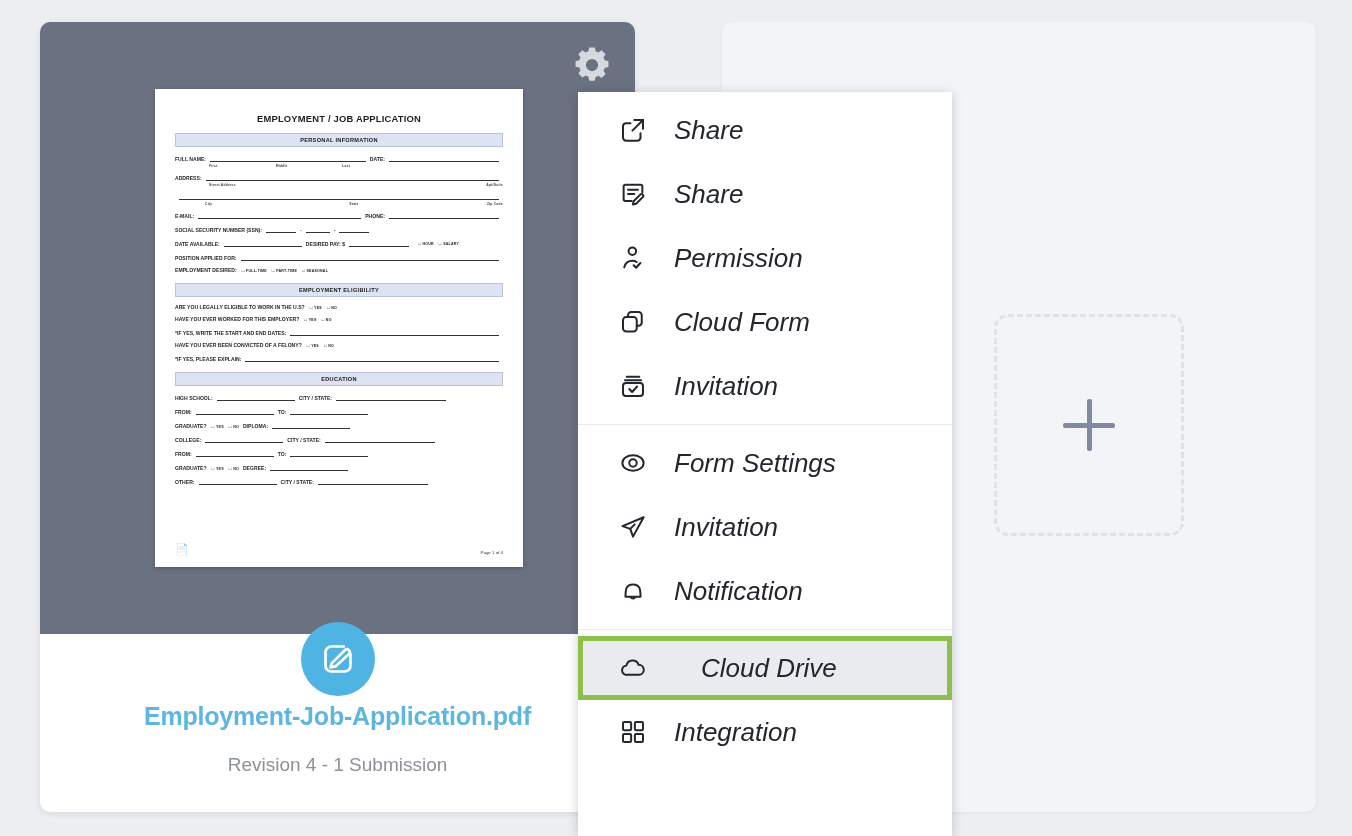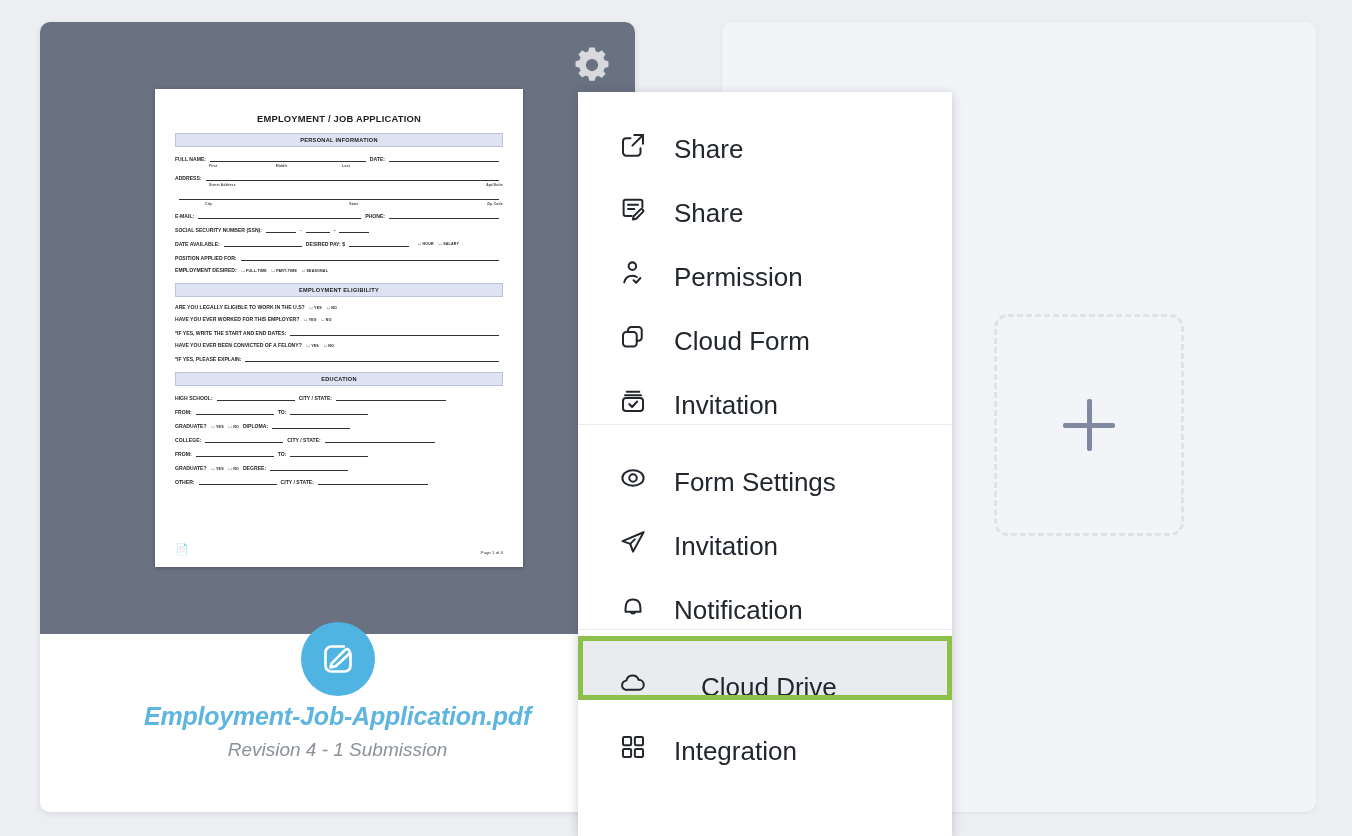--- a/index.html
+++ b/index.html
@@ -91,42 +91,41 @@
 
   .edit-badge{
     position:absolute;left:50%;top:600px;transform:translateX(-50%);
     width:74px;height:74px;border-radius:50%;background:#50b4e2;
     display:flex;align-items:center;justify-content:center;
     cursor:pointer;
   }
   .card-body{
     position:absolute;left:0;top:612px;width:595px;height:178px;
     text-align:center;
-    font-style:italic;
   }
   .file-name{
     margin:68px 0 0 0;font-size:25px;font-weight:bold;color:#5eb6e0;
     letter-spacing:-.2px;cursor:pointer;
   }
   .file-meta{
-    margin:8px 0 0 0;font-size:19px;color:#8b9199;
+    margin:23px 0 0 0;font-size:19px;color:#8b9199;
   }
 
   
   .menu{
     position:absolute;left:578px;top:92px;width:374px;height:744px;
     background:#ffffff;
     box-shadow:0 2px 10px rgba(35,45,60,.22);
     z-index:40;
   }
   .menu-group{padding:6px 0;}
   .menu-sep{height:1px;background:#e8eaee;margin:0;}
   .mi{
-    display:flex;align-items:flex-end;height:64px;padding:0 0 0 38px;
-    box-sizing:border-box;cursor:pointer;
+    display:flex;align-items:center;height:64px;padding:0 0 0 38px;
+    box-sizing:border-box;cursor:pointer;font-style:italic;
   }
   .mi .ic{
     width:34px;height:34px;flex:none;display:flex;align-items:center;
     justify-content:center;color:#22262d;
   }
   .mi .ic svg{display:block;}
   .mi .lbl{
     margin-left:24px;font-size:26px;color:#22262d;line-height:1;
     white-space:nowrap;
   }

